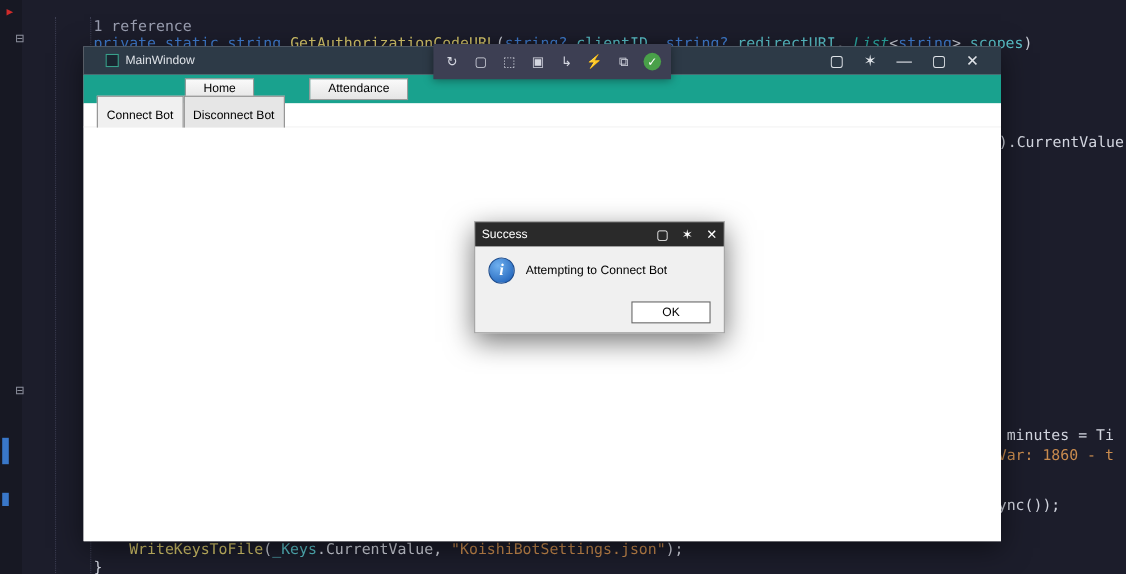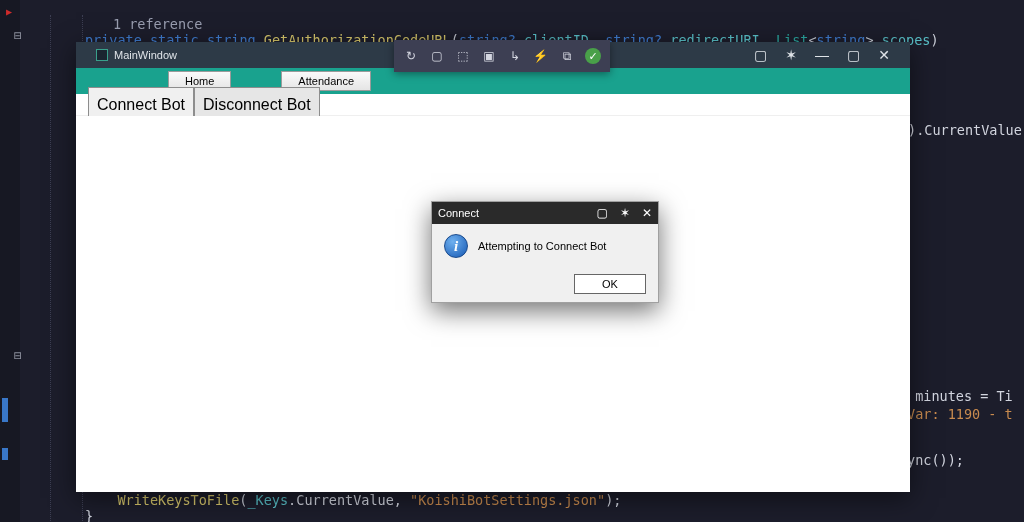--- a/index.html
+++ b/index.html
@@ -9,23 +9,23 @@
   .ide {
     position:absolute; left:0; top:0; right:0; bottom:0;
     font-family:Consolas,monospace; font-size:13.5px; line-height:16px;
     background:#1c1d2b; color:#c9cdd6;
   }
   .gutter { position:absolute; left:0; top:0; width:20px; height:100%; background:#171823; }
   .gutter .tri { position:absolute; left:6px; color:#d02b2b; font-size:10px; }
   .gutter .fold { position:absolute; left:14px; color:#8a8d9a; font-size:13px; cursor:default}
   .ide .code { position:absolute; left:28px; top:0; white-space:pre; }
   .c-blue   { color:#3f7ccf; }
-  .c-green  { color:#2aa7a0; }
+  .c-green  { color:#2aa7a0;font-style:italic; }
   .c-yellow { color:#d6c66b; }
-  .c-gray   { color:#9a9eb0;margin-left:28px; }
+  .c-gray   { color:#9a9eb0; }
   .c-white  { color:#d2d5df; }
   .c-orange { color:#c98b4e; }
   .c-cyan   { color:#59c0c8; }
 
   
   .bluebar { position:absolute; left:2px; width:6px; background:#3977c9; }
 
   .indent-guide { position:absolute; width:0; border-left:1px dotted #3c3e52; top:15px; height:510px; }
 
   
@@ -44,21 +44,21 @@
   .apptool {
     height:26px; background:#19a28e; display:flex; align-items:center; padding-left:92px;gap:28px;
   }
   .apptool button {
     height:20px; padding:0 16px; border:1px solid #9b9b9b; background:linear-gradient(#fafafa,#e5e5e5);
     font-size:11px; margin-right:22px; color:#000;
   }
   .apptool button.first { margin-left:0; }
 
   .subbar { height:22px; background:#fff; display:flex; align-items:center; border-bottom:1px solid #efefef; padding-left:12px; }
-  .subbar button { height:35px; padding:0 8px; font-size:16px; border:1px solid #8d8d8d; background:#f0f0f0; margin-right:0px; color:#000; }
+  .subbar button { height:35px; padding:0 8px; font-size:11px; border:1px solid #8d8d8d; background:#f0f0f0; margin-right:0px; color:#000; }
   .subbar button+button { border-left:1px solid #8d8d8d; background:#e6e6e6;text-align:right; }
 
   .appbody { display:flex; height:calc(100% - 74px); }
   .leftpanel { flex:1; background:#fff; }
   .rightpanel { flex:1; background:#f6bcc4; display:flex; align-items:center; justify-content:center; font-size:11px; color:#000; gap:4px;}
   .chat-icon { font-size:11px; }
 
   
   .dlg {
     position:absolute; left:431px; top:201px; width:228px; height:102px;
@@ -104,21 +104,21 @@
   <div class="code" style="top:48px">       <span class="c-white">{</span></div>
 
   <div class="code" style="top:122px;left:908px"><span class="c-white">).CurrentValue</span></div>
 
   <div class="code" style="top:300px">       <span class="c-white">}</span></div>
   <div class="code" style="top:332px">       <span class="c-gray">2 references</span></div>
   <div class="code" style="top:348px">       <span class="c-blue">pri</span></div>
   <div class="code" style="top:364px">       <span class="c-white">{</span></div>
 
   <div class="code" style="top:388px;left:907px"><span class="c-white"> minutes = Ti</span></div>
-  <div class="code" style="top:406px;left:907px"><span class="c-orange">Var: 1190 - t</span></div>
+  <div class="code" style="top:406px;left:907px"><span class="c-orange">Var: 1860 - t</span></div>
   <div class="code" style="top:452px;left:907px"><span class="c-white">ync());</span></div>
 
   <div class="code" style="top:492px">           <span class="c-yellow">WriteKeysToFile</span>(<span class="c-cyan">_Keys</span><span class="c-white">.</span><span class="c-white">CurrentValue</span><span class="c-white">, </span><span class="c-orange">"KoishiBotSettings.json"</span><span class="c-white">);</span></div>
   <div class="code" style="top:508px">       <span class="c-white">}</span></div>
 </div>
 
 <div class="appwin">
   <div class="appwin-title">
     <div class="left">
       <span class="sq"></span>
@@ -151,21 +151,21 @@
   <span class="ico">⬚</span>
   <span class="ico">▣</span>
   <span class="ico">↳</span>
   <span class="ico">⚡</span>
   <span class="ico">⧉</span>
   <span class="dbg-check">✓</span>
 </div>
 
 <div class="dlg">
   <div class="dlg-title">
-    <span>Connect</span>
+    <span>Success</span>
     <span class="icons">
       <span>▢</span>
       <span>✶</span>
       <span>✕</span>
     </span>
   </div>
   <div class="dlg-body">
     <div class="info-ico">i</div>
     <span>Attempting to Connect Bot</span>
   </div>

